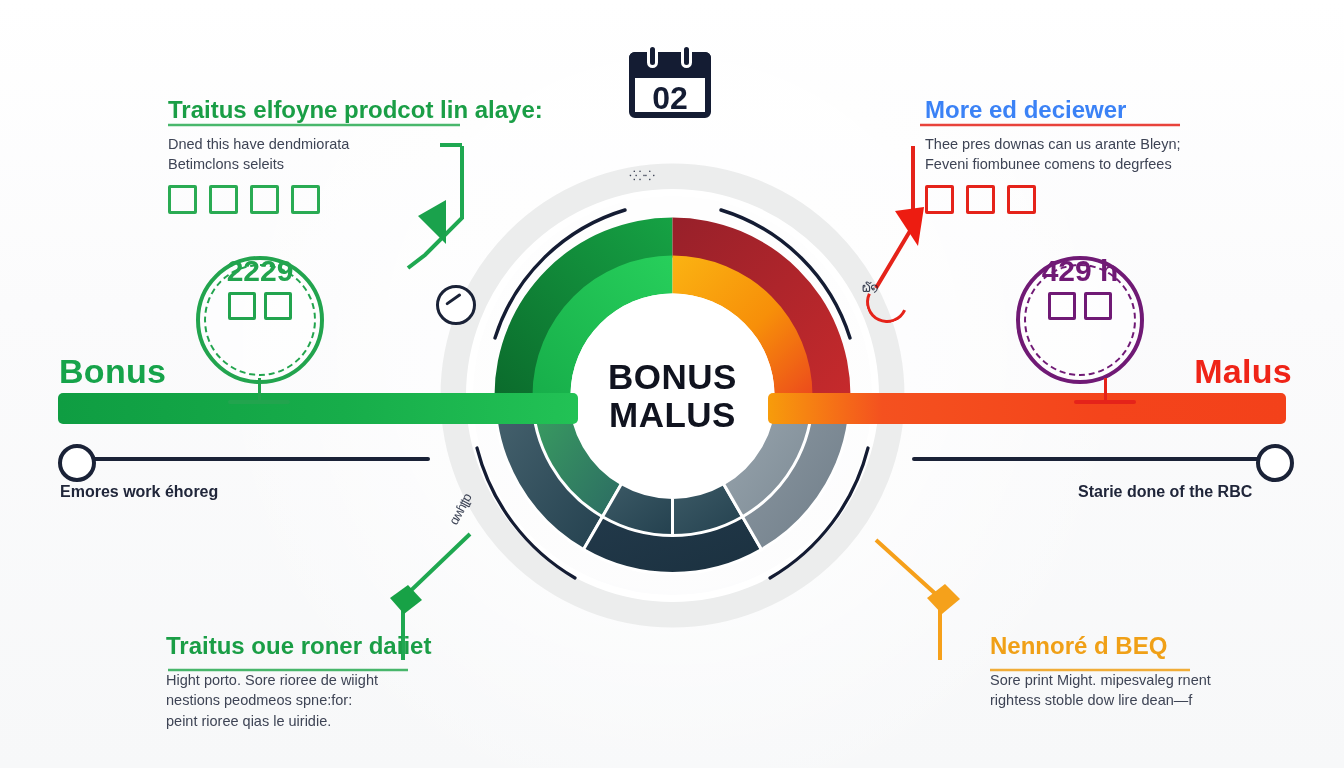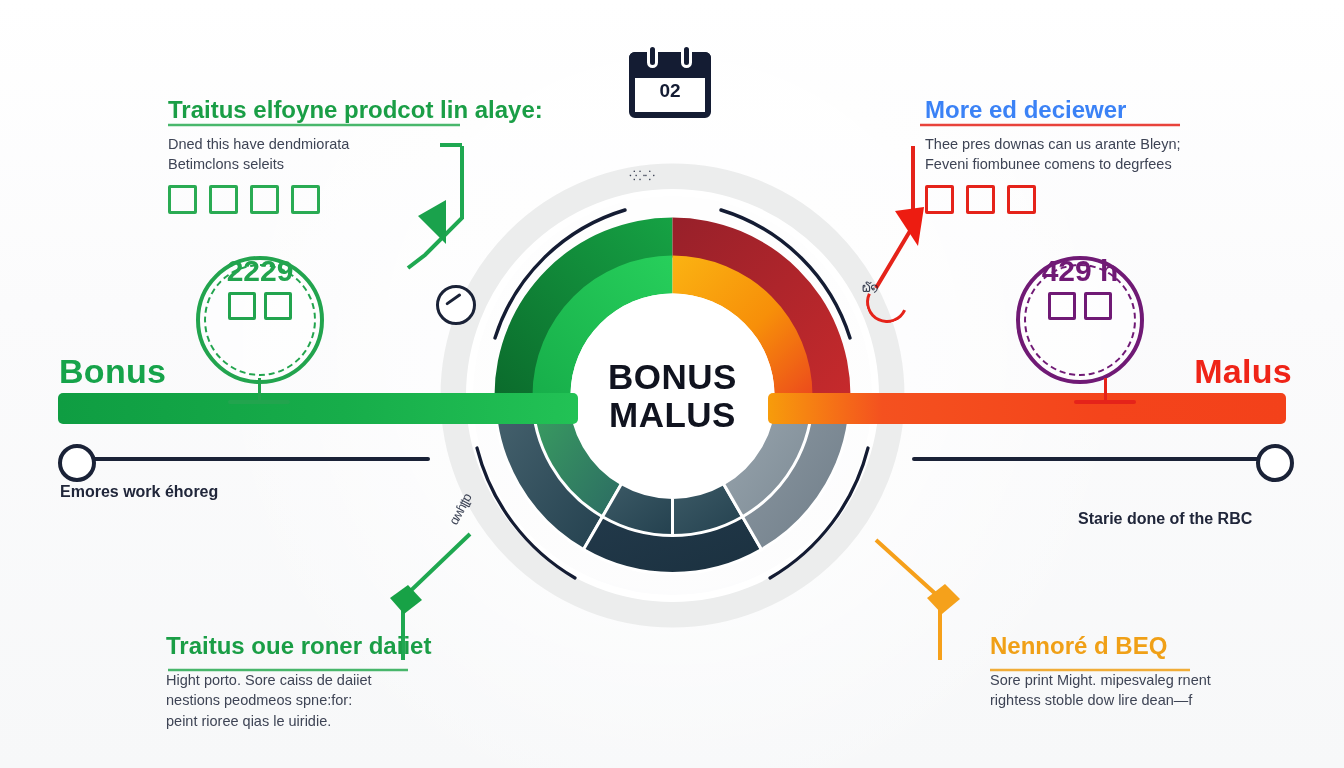--- a/index.html
+++ b/index.html
@@ -50,21 +50,21 @@
   .axis-line{position:absolute;height:4px;background:#1a2237;top:457px;border-radius:2px;}
   #axis-left{left:78px;width:352px;}
   #axis-right{left:912px;width:352px;}
   .axis-dot{position:absolute;width:30px;height:30px;border-radius:50%;
     border:4px solid #1a2237;background:#ffffff;top:444px;}
   #axis-dot-left{left:58px;}
   #axis-dot-right{left:1256px;}
 
   .axis-label{position:absolute;top:483px;font-size:16px;font-weight:700;color:#20263a;white-space:nowrap;}
   #axis-label-left{left:60px;}
-  #axis-label-right{left:1078px;margin-top:27px;}
+  #axis-label-right{left:1078px;}
 
   
   .callout{position:absolute;}
   .callout .head{font-weight:700;font-size:24px;line-height:1.2;margin:0 0 9px 0;white-space:nowrap;}
   .callout .body{font-size:14.5px;line-height:1.42;color:#3e4455;}
   .callout .body div{white-space:nowrap;}
 
   .callout.green .head{color:#1a9e46;}
   .callout.red   .head{color:#3b82f6;}
   .callout.orange .head{color:#f0a017;}
@@ -101,21 +101,21 @@
   #foot-right{left:1074px;top:400px;width:62px;background:#e5231a;}
 
   
   #calendar-icon{position:absolute;left:629px;top:44px;width:82px;height:74px;}
   #calendar-icon .cal-body{position:absolute;inset:8px 0 0 0;border:6px solid #141c33;border-radius:6px;background:#ffffff;}
   #calendar-icon .cal-head{position:absolute;left:0;top:8px;right:0;height:26px;background:#141c33;border-radius:6px 6px 0 0;}
   #calendar-icon .ring{position:absolute;top:0;width:11px;height:24px;border-radius:6px;background:#141c33;border:3px solid #ffffff;box-sizing:border-box;}
   #calendar-icon .ring.r1{left:18px;}
   #calendar-icon .ring.r2{left:52px;}
   #calendar-icon .cal-day{position:absolute;left:0;right:0;top:36px;text-align:center;
-    font-weight:700;font-size:19px;color:#141c33;}
+    font-weight:700;font-size:32px;color:#141c33;}
 
   
   #connectors{position:absolute;inset:0;pointer-events:none;}
 
   
   .dial{position:absolute;width:34px;height:34px;border-radius:50%;border:3px solid #1a2237;background:#fff;}
   .dial::after{content:"";position:absolute;left:7px;top:15px;width:18px;height:3px;
     background:#1a2237;transform:rotate(-35deg);transform-origin:left center;border-radius:2px;}
   #dial-1{left:436px;top:285px;}
 
@@ -349,21 +349,21 @@
     <div class="glyphrow red">
       <span class="glyphbox"></span>
         <span class="glyphbox"></span>
         <span class="glyphbox"></span>
     </div>
   </div>
 
   <div class="callout green" id="callout-bl">
     <div class="head">Traitus oue roner daiiet</div>
     <div class="body">
-      <div>Hight porto. Sore caiss de daiiet</div>
+      <div>Hight porto. Sore rioree de wiight</div>
       <div>nestions peodmeos spne:for:</div>
       <div>peint rioree qias le uiridie.</div>
     </div>
   </div>
 
   <div class="callout orange" id="callout-br">
     <div class="head">Nennoré d BEQ</div>
     <div class="body">
       <div>Sore print Might. mipesvaleg rnent</div>
       <div>rightess stoble dow lire dean—f</div>

